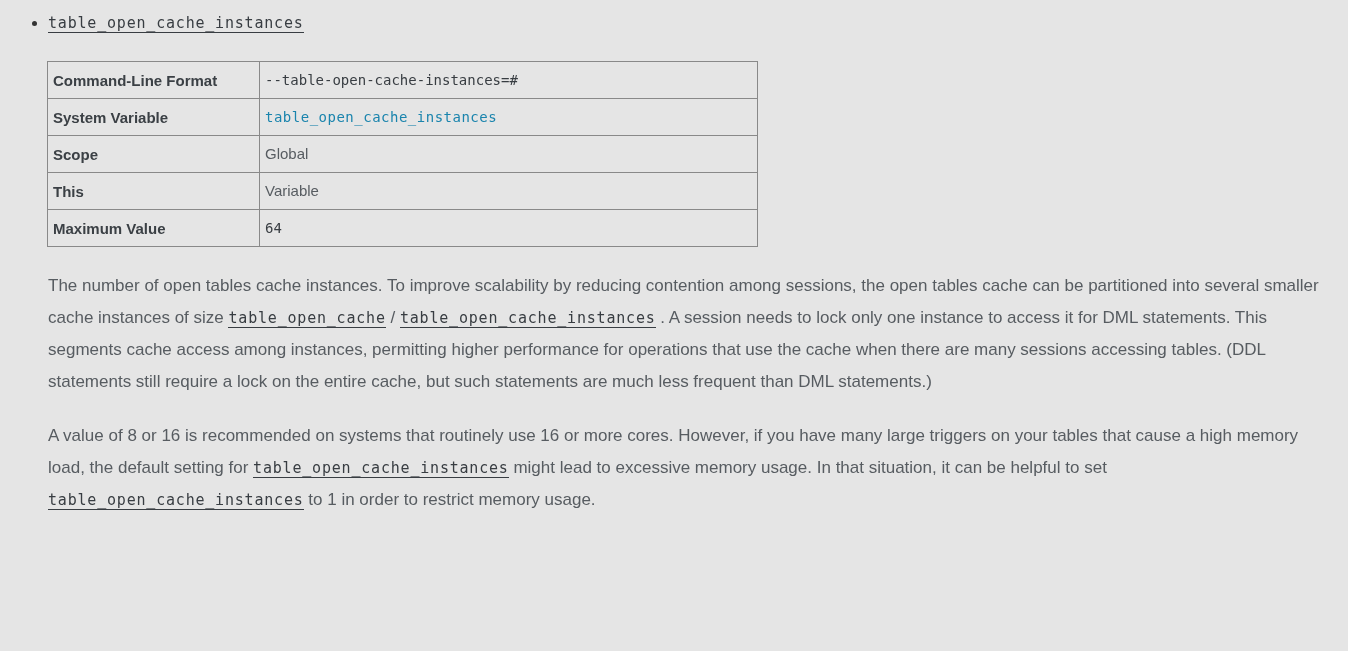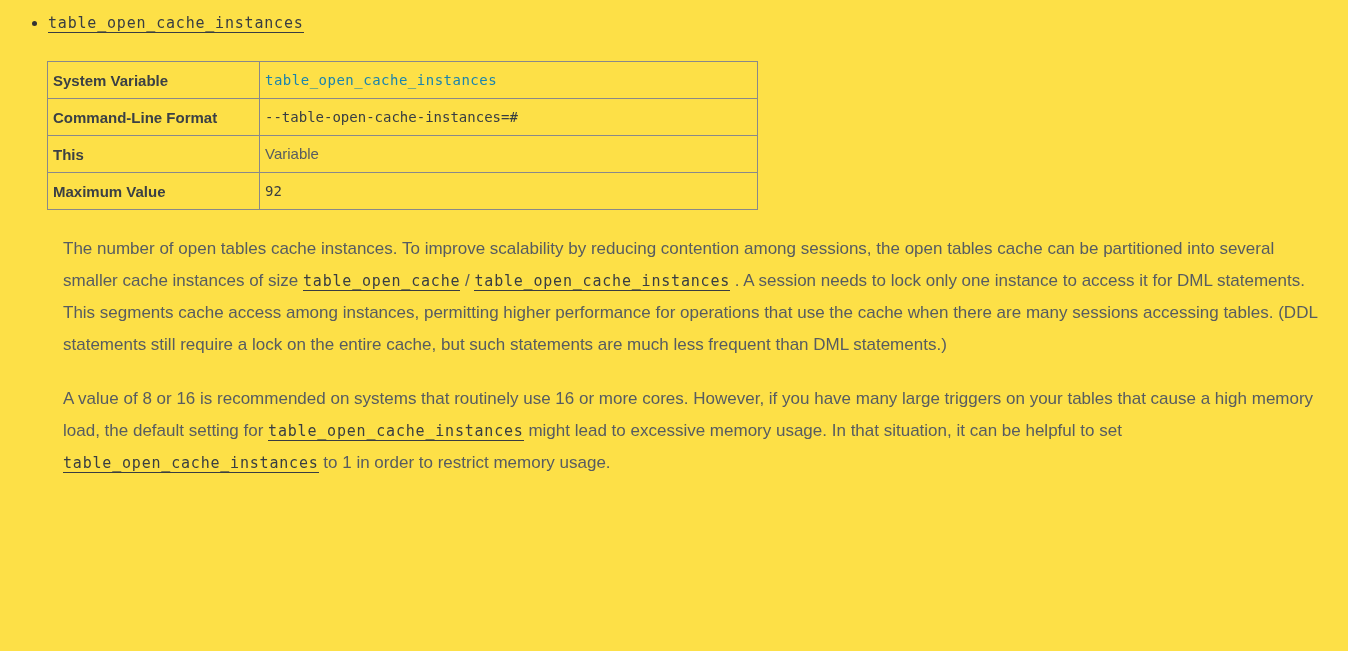--- a/index.html
+++ b/index.html
@@ -5,21 +5,21 @@
   * { box-sizing: border-box; }
   html, body {
     margin: 0;
     padding: 0;
     background: #ffffff;
     font-family: "Liberation Sans", sans-serif;
   }
   .page {
     width: 1348px;
     height: 651px;
-    background: #fde047;
+    background: #e5e5e5;
     overflow: hidden;
   }
   ul.var-list {
     margin: 14px 0 0 0;
     padding-left: 48px;
     list-style: disc;
     color: #333333;
   }
   ul.var-list li {
     font-size: 15px;
@@ -67,21 +67,21 @@
     font-size: 14px;
     letter-spacing: 0.5px;
     color: #1a84ad;
     cursor: pointer;
   }
   .val-text {
     font-size: 15px;
     color: #575c61;
   }
   .paragraphs p {
-    margin: 23px 0 0 16px;
+    margin: 23px 0 0 1px;
     font-size: 17px;
     line-height: 31.5px;
     color: #575c61;
   }
   .paragraphs .inline-code-link {
     font-family: "DejaVu Sans Mono", monospace;
     font-size: 15px;
     letter-spacing: 0.8px;
     color: #383d42;
     border-bottom: 1px solid #383d42;
@@ -97,34 +97,38 @@
     <li>
       <a class="code-link">table_open_cache_instances</a>
     </li>
   </ul>
 
   <div class="content">
 
     <table class="props">
       <tbody>
           <tr>
+            <td class="prop-label">Command-Line Format</td>
+            <td class="prop-value"><span class="val-code">--table-open-cache-instances=#</span></td>
+          </tr>
+          <tr>
             <td class="prop-label">System Variable</td>
             <td class="prop-value"><span class="val-code-link">table_open_cache_instances</span></td>
           </tr>
           <tr>
-            <td class="prop-label">Command-Line Format</td>
-            <td class="prop-value"><span class="val-code">--table-open-cache-instances=#</span></td>
+            <td class="prop-label">Scope</td>
+            <td class="prop-value"><span class="val-text">Global</span></td>
           </tr>
           <tr>
             <td class="prop-label">This</td>
             <td class="prop-value"><span class="val-text">Variable</span></td>
           </tr>
           <tr>
             <td class="prop-label">Maximum Value</td>
-            <td class="prop-value"><span class="val-code">92</span></td>
+            <td class="prop-value"><span class="val-code">64</span></td>
           </tr>
         </tbody>
     </table>
 
     <div class="paragraphs">
         <p><span>The number of open tables cache instances. To improve scalability by reducing contention among sessions, the open tables cache can be partitioned into several smaller cache instances of size </span><span class="inline-code-link">table_open_cache</span><span> / </span><span class="inline-code-link">table_open_cache_instances</span><span> . A session needs to lock only one instance to access it for DML statements. This segments cache access among instances, permitting higher performance for operations that use the cache when there are many sessions accessing tables. (DDL statements still require a lock on the entire cache, but such statements are much less frequent than DML statements.)</span></p>
         <p><span>A value of 8 or 16 is recommended on systems that routinely use 16 or more cores. However, if you have many large triggers on your tables that cause a high memory load, the default setting for </span><span class="inline-code-link">table_open_cache_instances</span><span> might lead to excessive memory usage. In that situation, it can be helpful to set </span><span class="inline-code-link">table_open_cache_instances</span><span> to 1 in order to restrict memory usage.</span></p>
       </div>
 
   </div>

